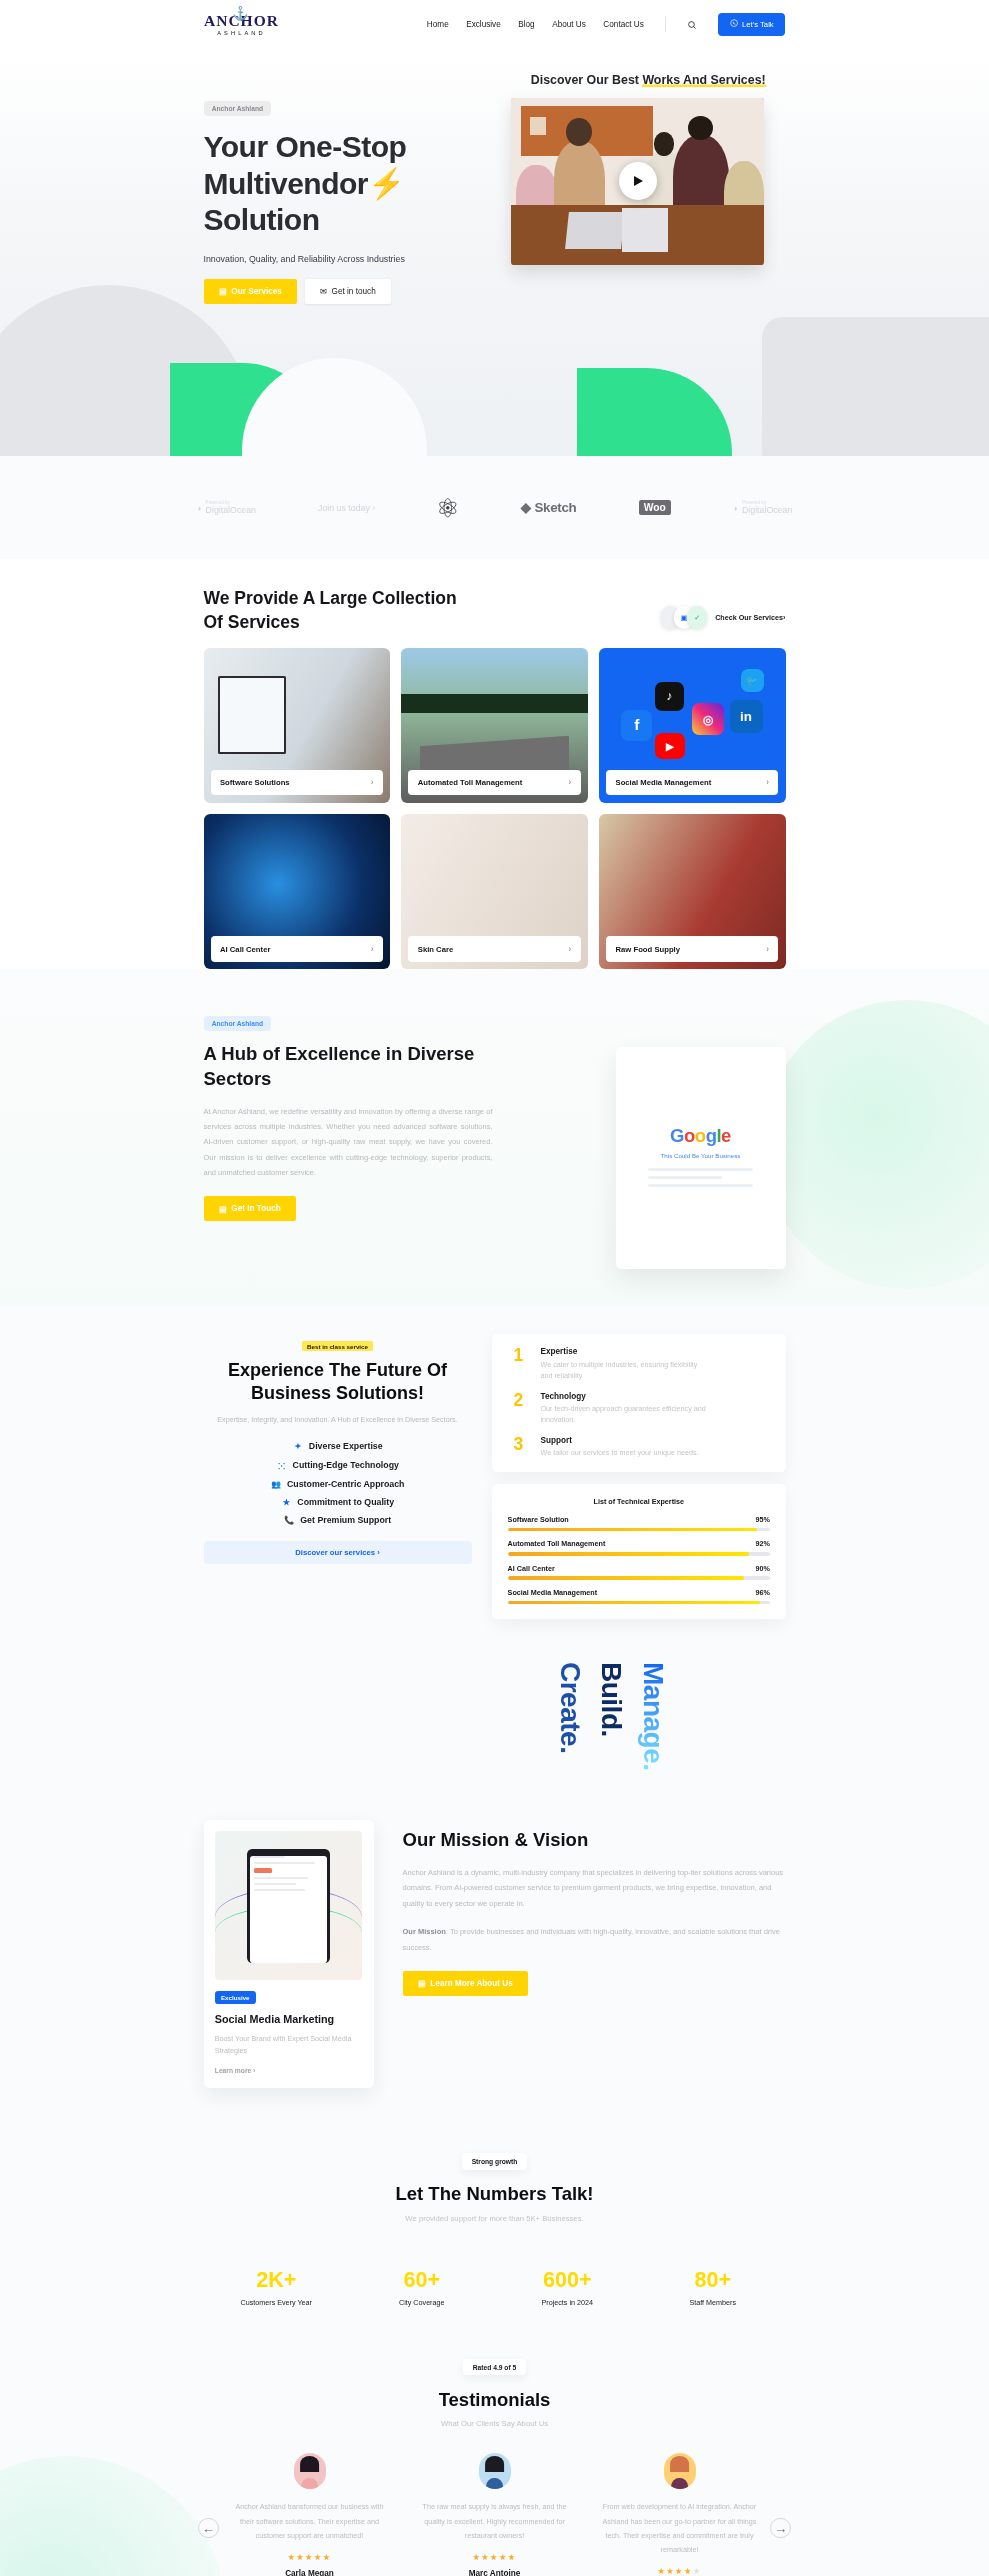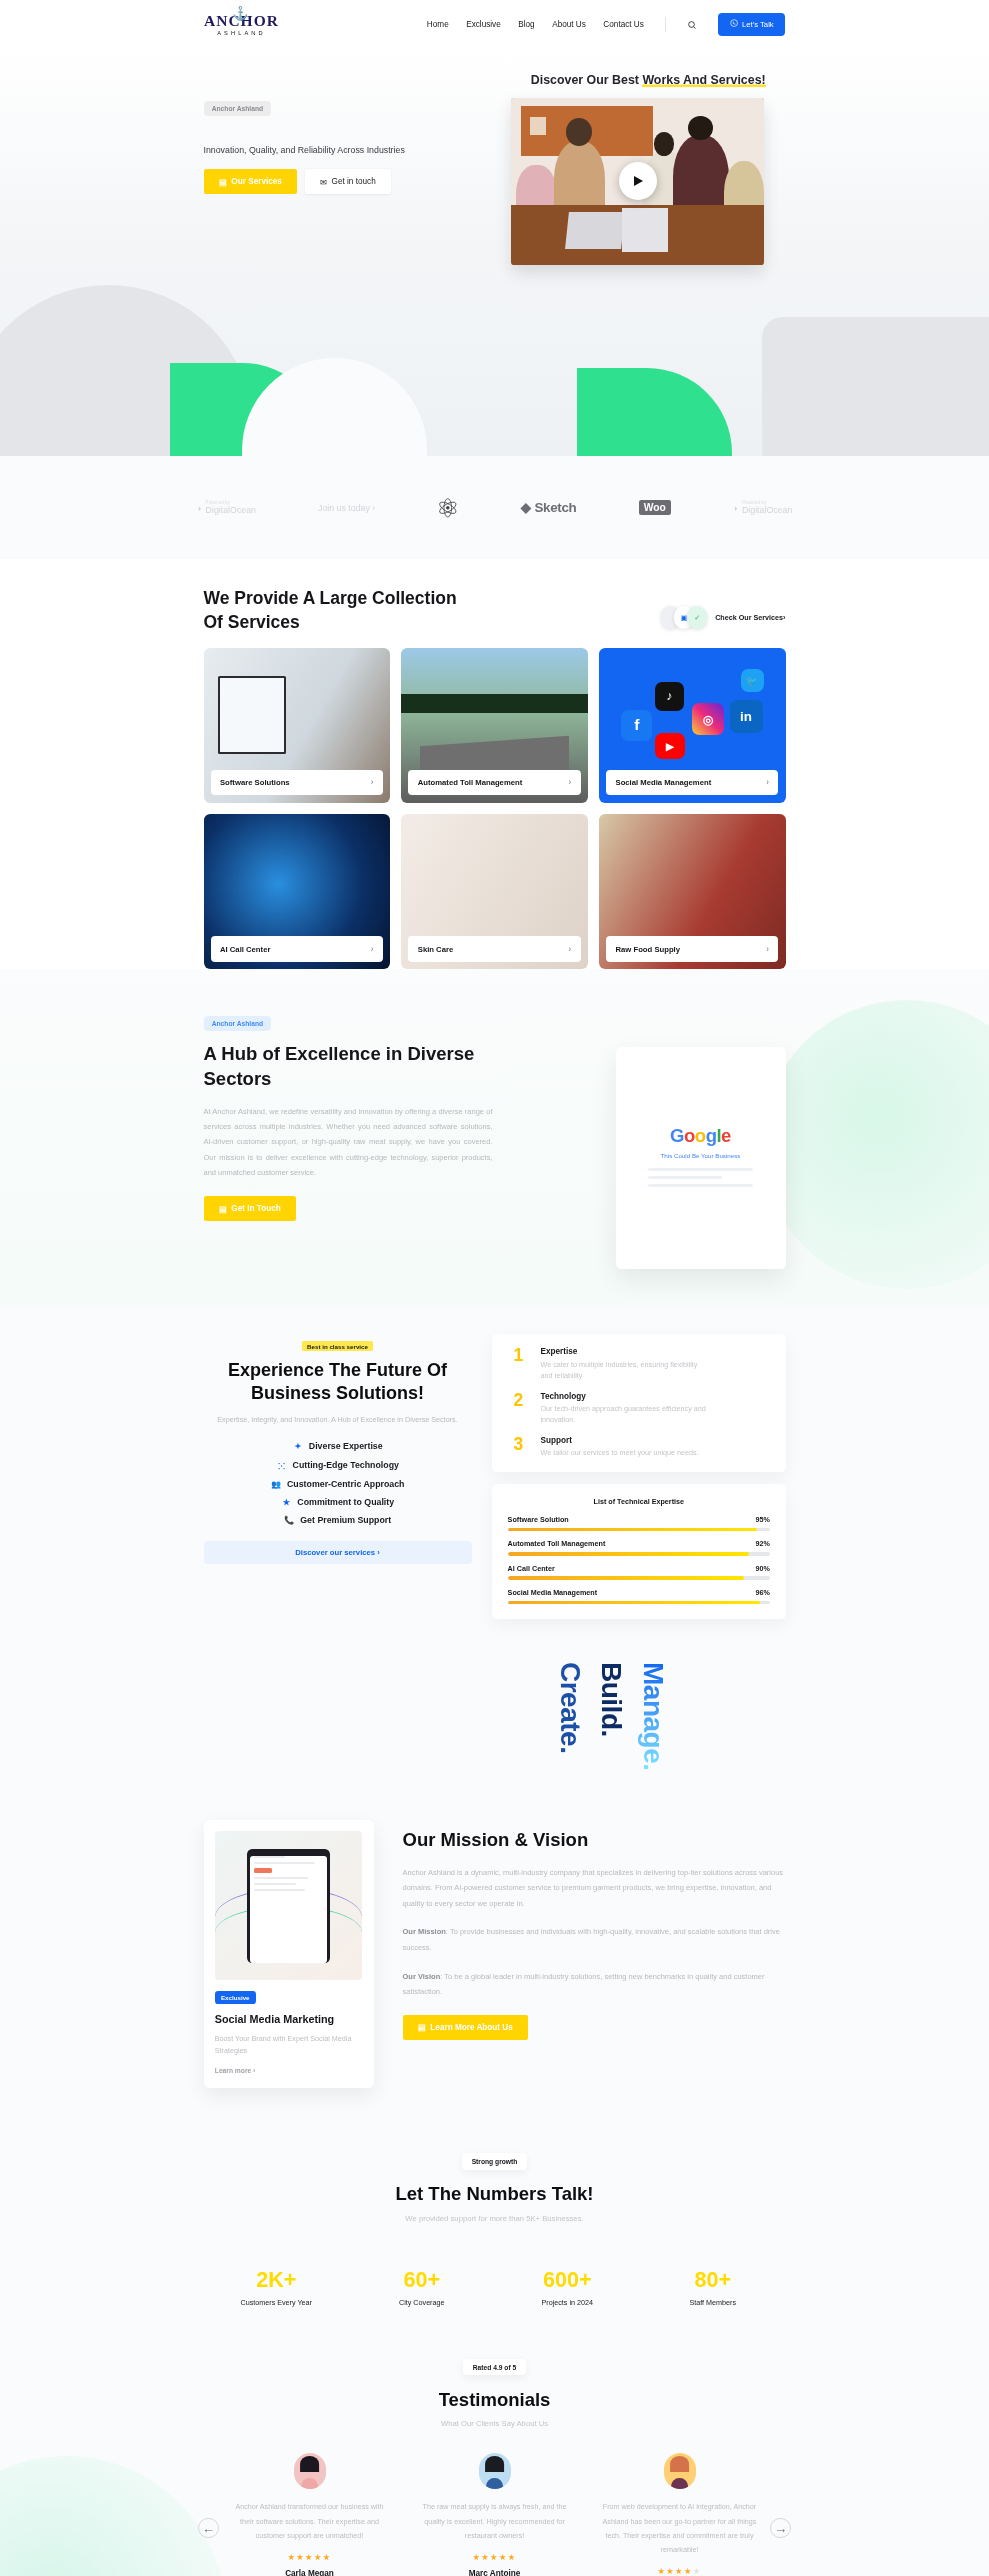--- a/index.html
+++ b/index.html
@@ -320,20 +320,25 @@
   <section class="hero">
     <div class="hero-deco-circle"></div>
     <div class="hero-deco-green"></div>
     <div class="hero-deco-white"></div>
     <div class="hero-deco-green2"></div>
     <div class="hero-deco-grey"></div>
 
     <div class="hero-inner">
       <div class="hero-left">
         <span class="pill">Anchor Ashland</span>
+        <h1 class="hero-h1">
+          <span>Your One-Stop</span><br>
+          <span>Multivendor</span><span class="bolt">⚡</span><br>
+          <span>Solution</span>
+        </h1>
         <p class="hero-sub">Innovation, Quality, and Reliability Across Industries</p>
         <div class="hero-btns">
           <button class="btn-yellow">
             <span>▤</span>
             <span>Our Services</span>
           </button>
           <button class="btn-white">
             <span>✉</span>
             <span>Get in touch</span>
           </button>
@@ -624,21 +629,20 @@
           <span class="exclusive">Exclusive</span>
           <div class="mis-card-title">Social Media Marketing</div>
           <div class="mis-card-sub">Boost Your Brand with Expert Social Media Strategies</div>
           <div class="learn-more">Learn more ›</div>
         </div>
 
         <div class="mission-right">
           <h2 class="mission-h2">Our Mission &amp; Vision</h2>
           <p class="mission-p">Anchor Ashland is a dynamic, multi-industry company that specializes in delivering top-tier solutions across various domains. From AI-powered customer service to premium garment products, we bring expertise, innovation, and quality to every sector we operate in.</p>
           <p class="mission-p"><b>Our Mission</b><span>: To provide businesses and individuals with high-quality, innovative, and scalable solutions that drive success.</span></p>
-          <p class="mission-p"><b>Our Vision</b><span>: To be a global leader in multi-industry solutions, setting new benchmarks in quality and customer satisfaction.</span></p>
           <button class="btn-yellow" style="margin-top:15.5px;">
             <span>▤</span>
             <span>Learn More About Us</span>
           </button>
         </div>
       </div>
     </div>
   </section>
 
   <section class="numbers">

